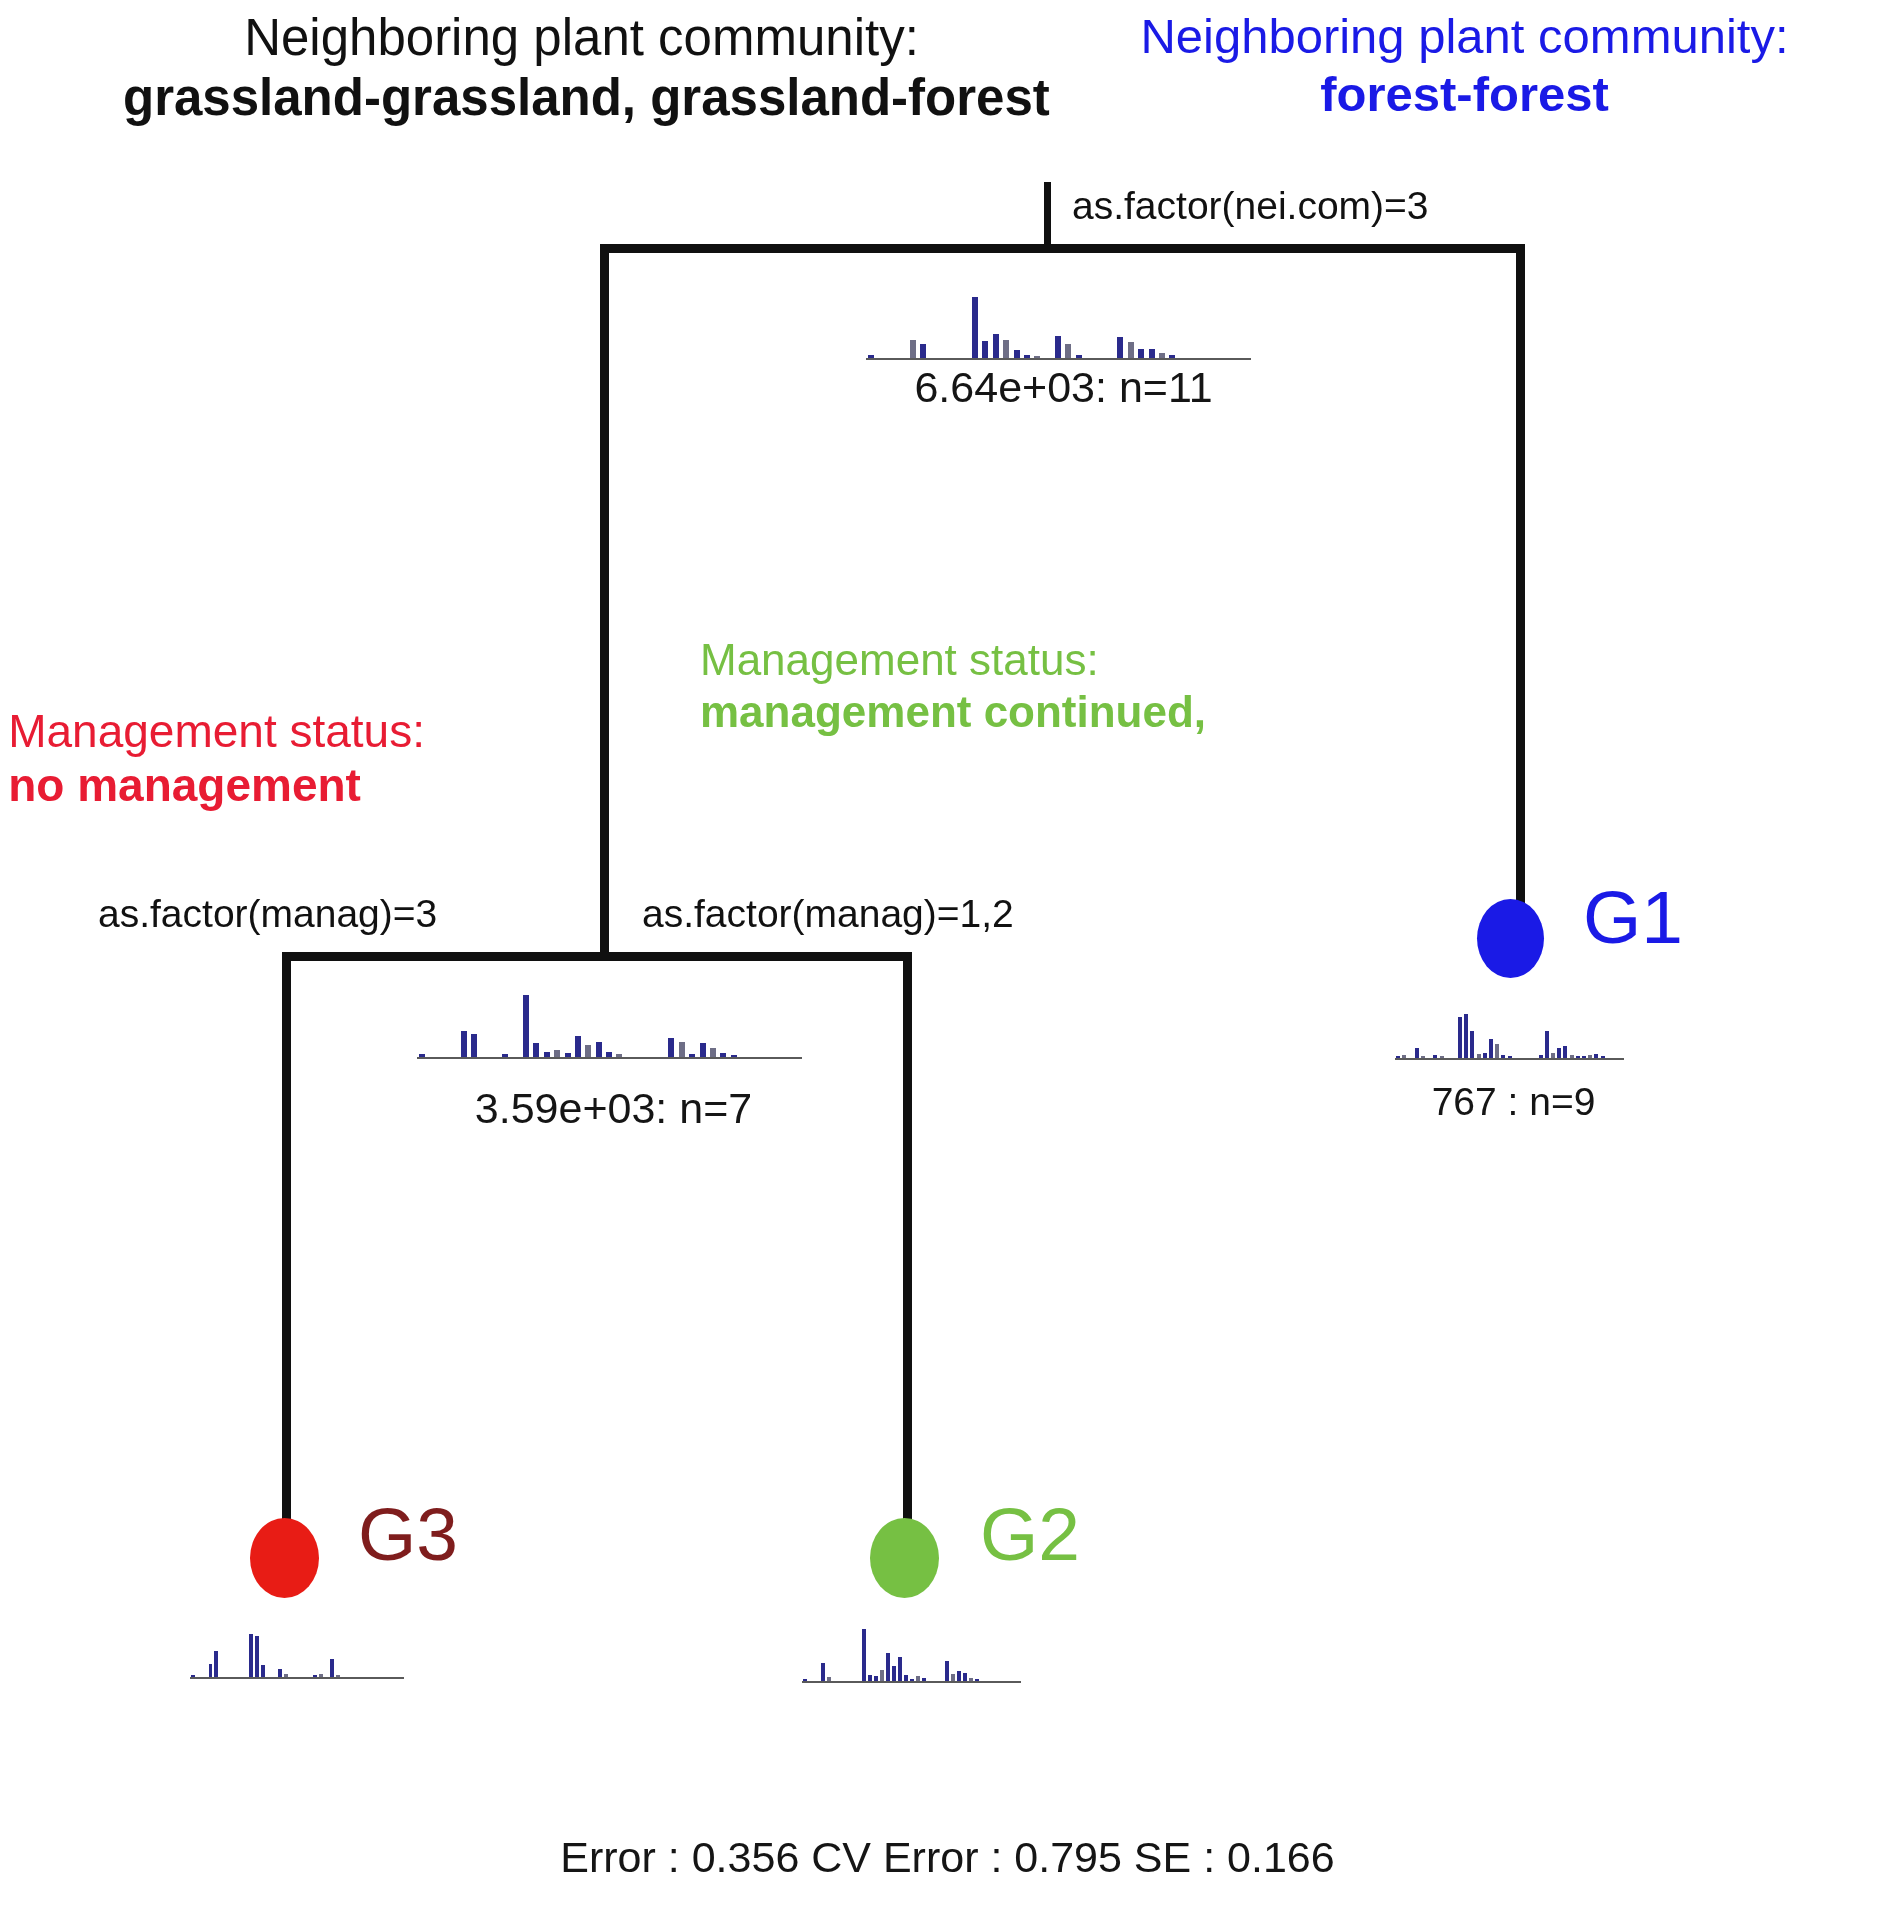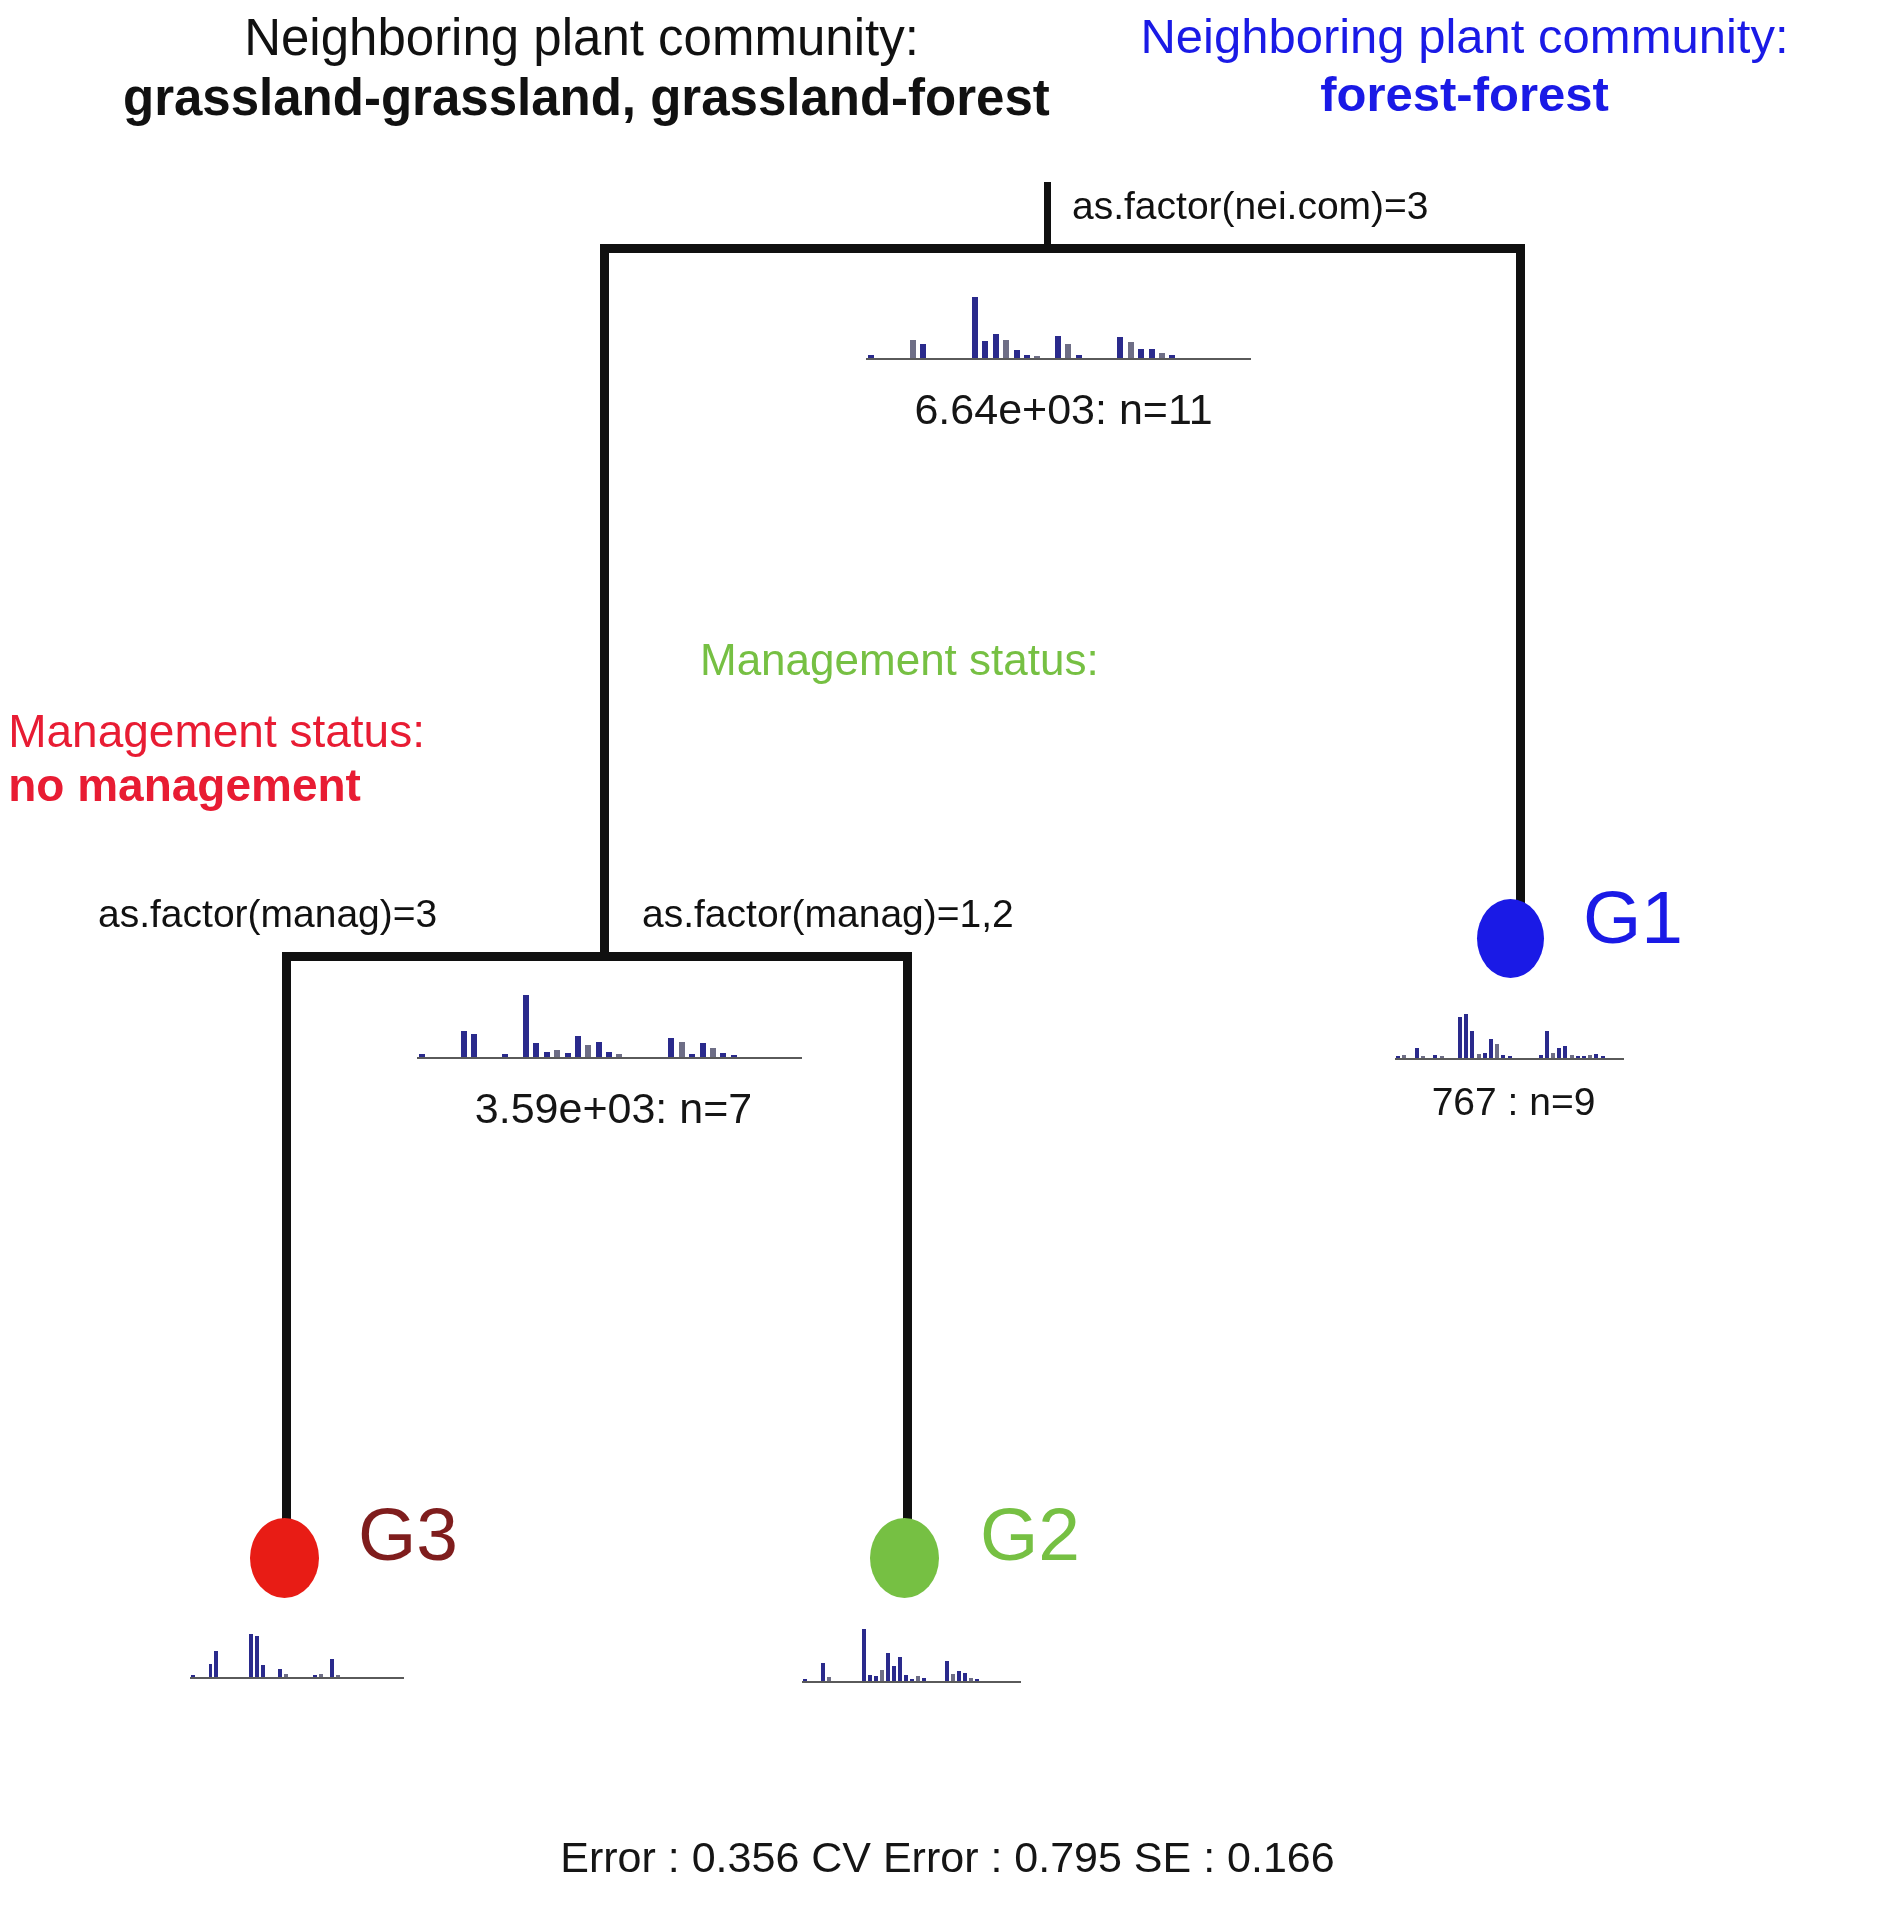--- a/index.html
+++ b/index.html
@@ -146,29 +146,30 @@
       <div class="bar" style="left: 189px; width: 6.4px; height: 22px; background: rgb(42, 42, 140);"></div>
       <div class="bar" style="left: 199px; width: 6.4px; height: 13.3px; background: rgb(110, 110, 134);"></div>
       <div class="bar" style="left: 210px; width: 6.4px; height: 3px; background: rgb(42, 42, 140);"></div>
       <div class="bar" style="left: 251px; width: 6.4px; height: 20.6px; background: rgb(42, 42, 140);"></div>
       <div class="bar" style="left: 262px; width: 6.4px; height: 15.7px; background: rgb(110, 110, 134);"></div>
       <div class="bar" style="left: 272px; width: 6.4px; height: 9px; background: rgb(42, 42, 140);"></div>
       <div class="bar" style="left: 283px; width: 6.4px; height: 8.5px; background: rgb(42, 42, 140);"></div>
       <div class="bar" style="left: 293px; width: 6.4px; height: 4.8px; background: rgb(110, 110, 134);"></div>
       <div class="bar" style="left: 303px; width: 6.4px; height: 2.4px; background: rgb(42, 42, 140);"></div>
     </div>
-  <div class="abs node-label" style="left:818px; top:385px; width:491px;">6.64e+03: n=11</div>
+  <div class="abs node-label" style="left:818px; top:363px; width:491px;">6.64e+03: n=11</div>
 
   <div class="abs annot" id="annot-manag-red">
     <div class="l1">Management status:</div>
     <div class="l2">no management</div>
   </div>
 
   <div class="abs annot" id="annot-manag-green">
     <div class="l1">Management status:</div>
+    <div class="l2">management continued,</div>
   </div>
 
   <div class="abs split-label" style="left:98px; top:892px;">as.factor(manag)=3</div>
   <div class="abs split-label" style="left:642px; top:892px;">as.factor(manag)=1,2</div>
 
   <div class="abs ln ln-h" style="left:282px; top:952px; width:630px;"></div>
   <div class="abs ln ln-v" style="left:282px; top:952px; height:583px;"></div>
   <div class="abs ln ln-v" style="left:903px; top:952px; height:583px;"></div>
 
   <div class="histo" id="histo-manag" style="left:417px; top:994px; width:385px; height:65px;">

